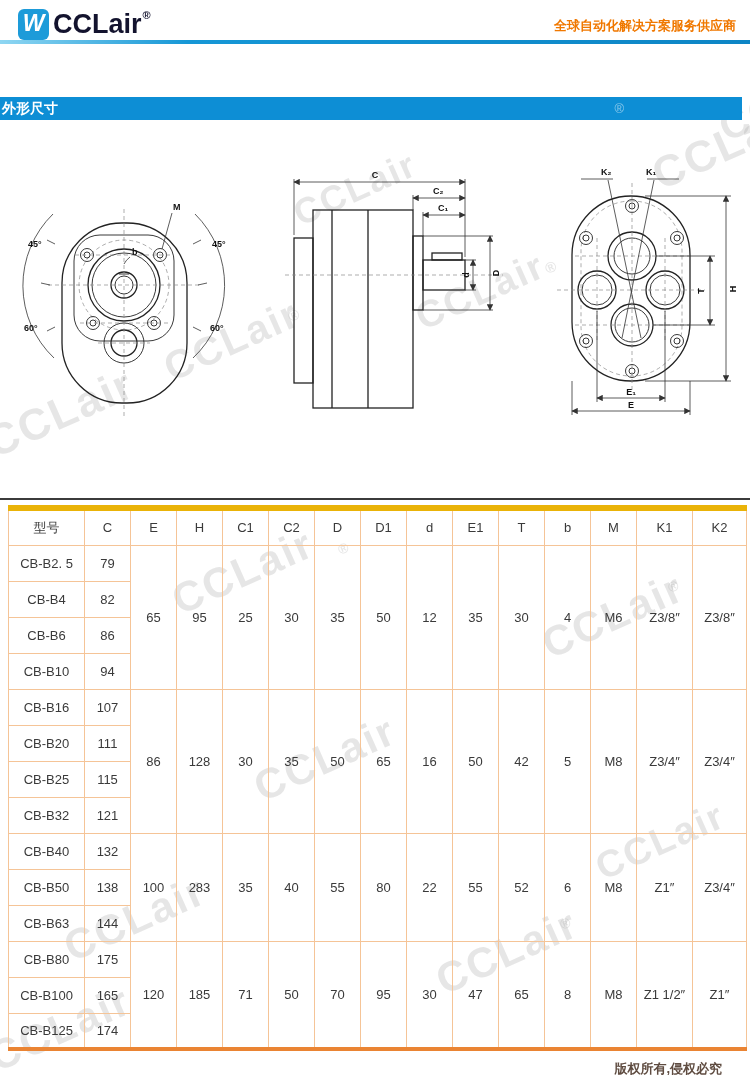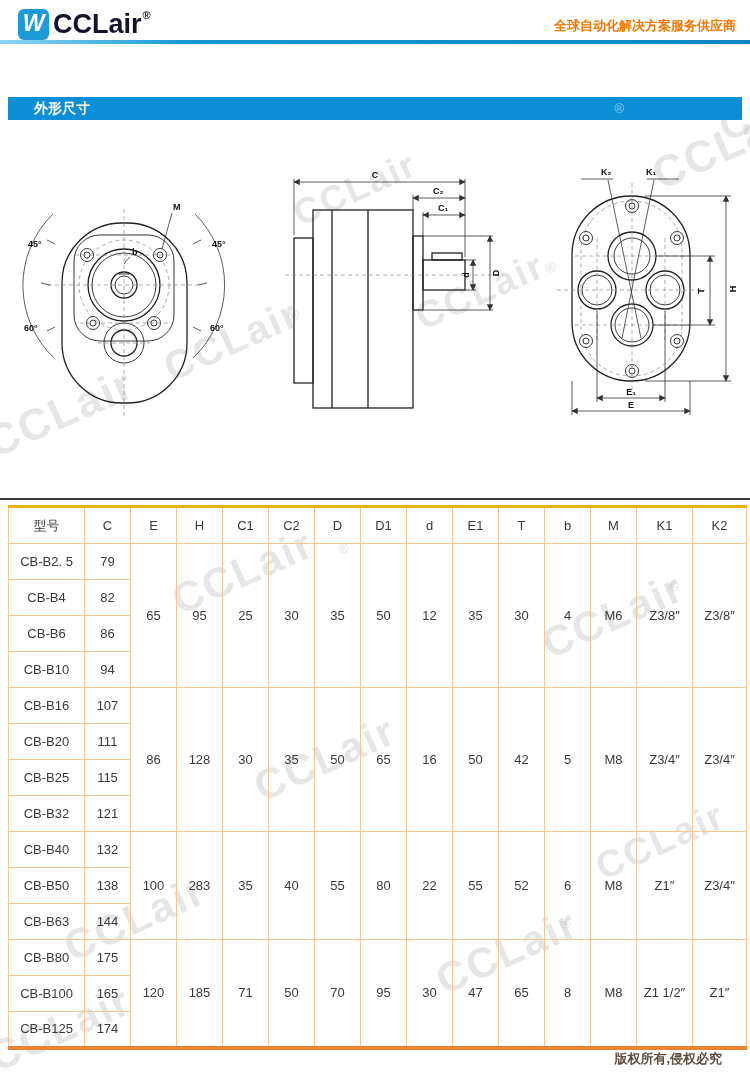--- a/index.html
+++ b/index.html
@@ -20,46 +20,46 @@
   .logo { display:flex; align-items:center; }
   .logo-box { width:31px; height:31px; background:#1d9bd9; border-radius:6px;
               color:#fff; font-style:italic; font-weight:bold; font-size:23px;
               text-align:center; line-height:29px; }
   .logo-name { font-size:27px; font-weight:bold; color:#13132e; margin-left:4px; }
   .logo-reg { font-size:11px; color:#13132e; position:relative; top:-10px; margin-left:1px; font-weight:bold; }
   .tagline { color:#f07800; font-weight:bold; font-size:13px; padding-bottom:5px; }
   .blue-rule { height:4px; background:linear-gradient(90deg,#8ed6f2,#1697d6 25%,#0d85c5); }
 
   
-  .banner { margin:53px 8px 0 8px; background:#0d8ed5; color:#fff; height:23px;
-            line-height:23px; font-size:14px; font-weight:bold; padding-left:26px;
+  .banner { margin:53px 8px 0 0; background:#0d8ed5; color:#fff; height:23px;
+            line-height:23px; font-size:14px; font-weight:bold; padding-left:2px;
             position:relative; }
   .banner .breg { position:absolute; right:118px; top:0; opacity:.5; font-weight:normal; font-size:13px; }
 
   
   .draw-area { position:relative; height:374px; }
   .draw-area svg { position:absolute; overflow:visible; }
   .ln   { fill:none; stroke:#222; stroke-width:1.3; }
   .thin { fill:none; stroke:#222; stroke-width:0.9; }
   .dash { fill:none; stroke:#8a8a8a; stroke-width:0.7; stroke-dasharray:4 3; }
   .dim  { fill:none; stroke:#333; stroke-width:0.8; }
   .draw-area text { font-size:9px; font-weight:bold; fill:#111;
                     font-family:"Liberation Sans", sans-serif; }
 
   .dark-rule { height:2px; background:#3b3b3b; margin-top:4px; }
 
   
   table { border-collapse:collapse; table-layout:fixed; width:734px; margin:5px 15px 0 8px;
-          border-top:3px solid #eab308; border-bottom:4px solid #ea8433; background:transparent;border-radius:15px; }
+          border-top:6px solid #eab308; border-bottom:4px solid #ea8433; background:transparent;border-radius:15px; }
   th,td { border:1px solid #f5c497; font-size:13px; color:#3a3a3a; text-align:center;
           padding:0; font-weight:normal; background:transparent; }
   thead tr { height:37px; }
   tbody tr { height:36px; }
 
-  .footer { text-align:right; padding:0 28px 0 0; font-size:13px; font-weight:bold; color:#5f4c41; }
+  .footer { text-align:right; padding:9px 28px 0 0; font-size:13px; font-weight:bold; color:#5f4c41; }
 </style>
 </head>
 <body>
 
 <span class="wm" style="left:-18px;top:388px;font-size:44px">CCLair</span>
 <span class="wm" style="left:160px;top:318px;font-size:40px">CCLair</span>
 <span class="wm" style="left:288px;top:306px;font-size:15px">®</span>
 <span class="wm" style="left:290px;top:168px;font-size:36px">CCLair</span>
 <span class="wm" style="left:412px;top:270px;font-size:38px">CCLair</span>
 <span class="wm" style="left:545px;top:258px;font-size:15px">®</span>

